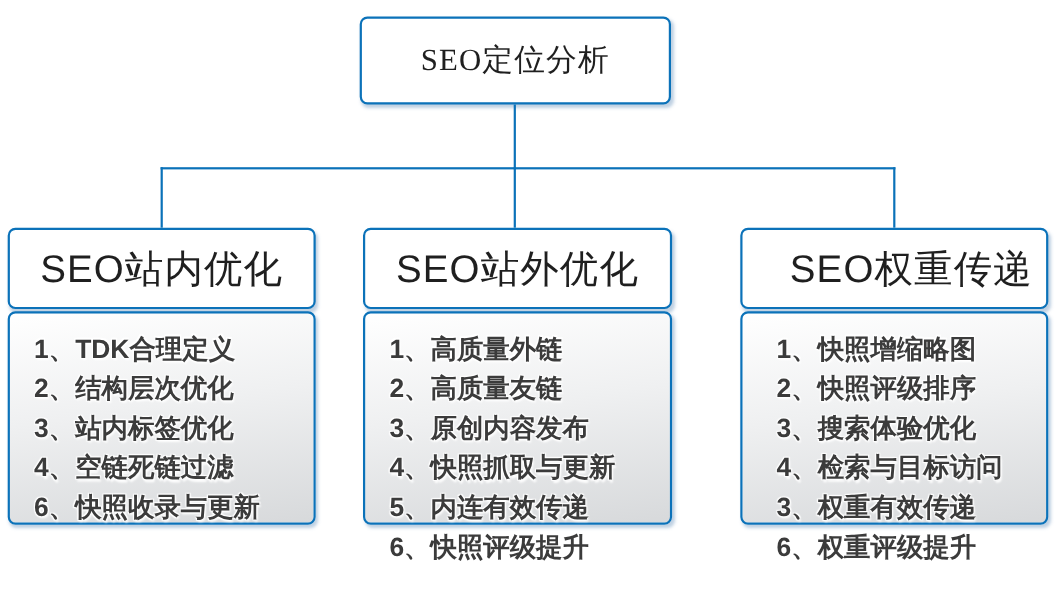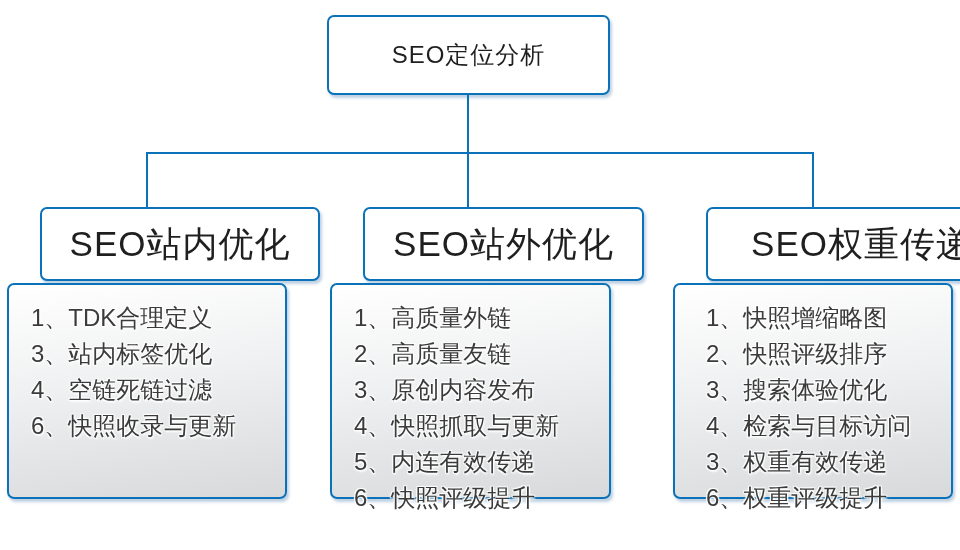--- a/index.html
+++ b/index.html
@@ -16,37 +16,38 @@
     position: absolute;
     box-sizing: border-box;
     background: var(--box-fill, #ffffff);
     border: 2px solid var(--line, #0b72b9);
     border-radius: 7px;
     box-shadow: 2px 3px 3px rgba(110, 150, 190, 0.45);
   }
   .root-node {
     left: 327px; top: 15px; width: 283px; height: 80px;
     display: flex; align-items: center; justify-content: center;
-    font-size: 24px; color: var(--text, #1f1f1f);
+    font-size: 28px; color: var(--text, #1f1f1f);
     letter-spacing: 1px;
+    font-family: Liberation Serif, serif;
   }
   .header-node {
     top: 207px; height: 74px;
     display: flex; align-items: center; justify-content: center;
     font-size: 35px; color: var(--text, #1f1f1f);
     letter-spacing: 1px;
-    margin-left: 33px;
   }
   .list-node {
-    top: 283px; height: 216px;
+    top: 283px; height: 194px;
     background: linear-gradient(172deg,
       var(--list-gradient-top, #ffffff) 0%,
       #eff0f1 45%,
       var(--list-gradient-bottom, #d7d9db) 100%);
     padding: 15px 0 0 22px;
+    font-weight: bold;
   }
   .col1 { left: 7px;   width: 280px; }
   .col2 { left: 330px; width: 281px; justify-content: center; }
   .col3 { left: 673px; width: 280px; padding-left: 31px; }
   .list-item {
     font-size: 24px;
     line-height: 36px;
     color: #3b3b3b;
     white-space: nowrap;
     text-shadow:
@@ -78,20 +79,21 @@
   <div class="line h-main"></div>
   <div class="line v-left"></div>
   <div class="line v-mid"></div>
   <div class="line v-right"></div>
 
   <div class="node header-node col1">
     <span>SEO站内优化</span>
   </div>
   <div class="node list-node col1">
     <div class="list-item">1、TDK合理定义</div>
+    <div class="list-item">2、结构层次优化</div>
     <div class="list-item">3、站内标签优化</div>
     <div class="list-item">4、空链死链过滤</div>
     <div class="list-item">6、快照收录与更新</div>
   </div>
 
   <div class="node header-node col2">
     <span>SEO站外优化</span>
   </div>
   <div class="node list-node col2">
     <div class="list-item">1、高质量外链</div>

